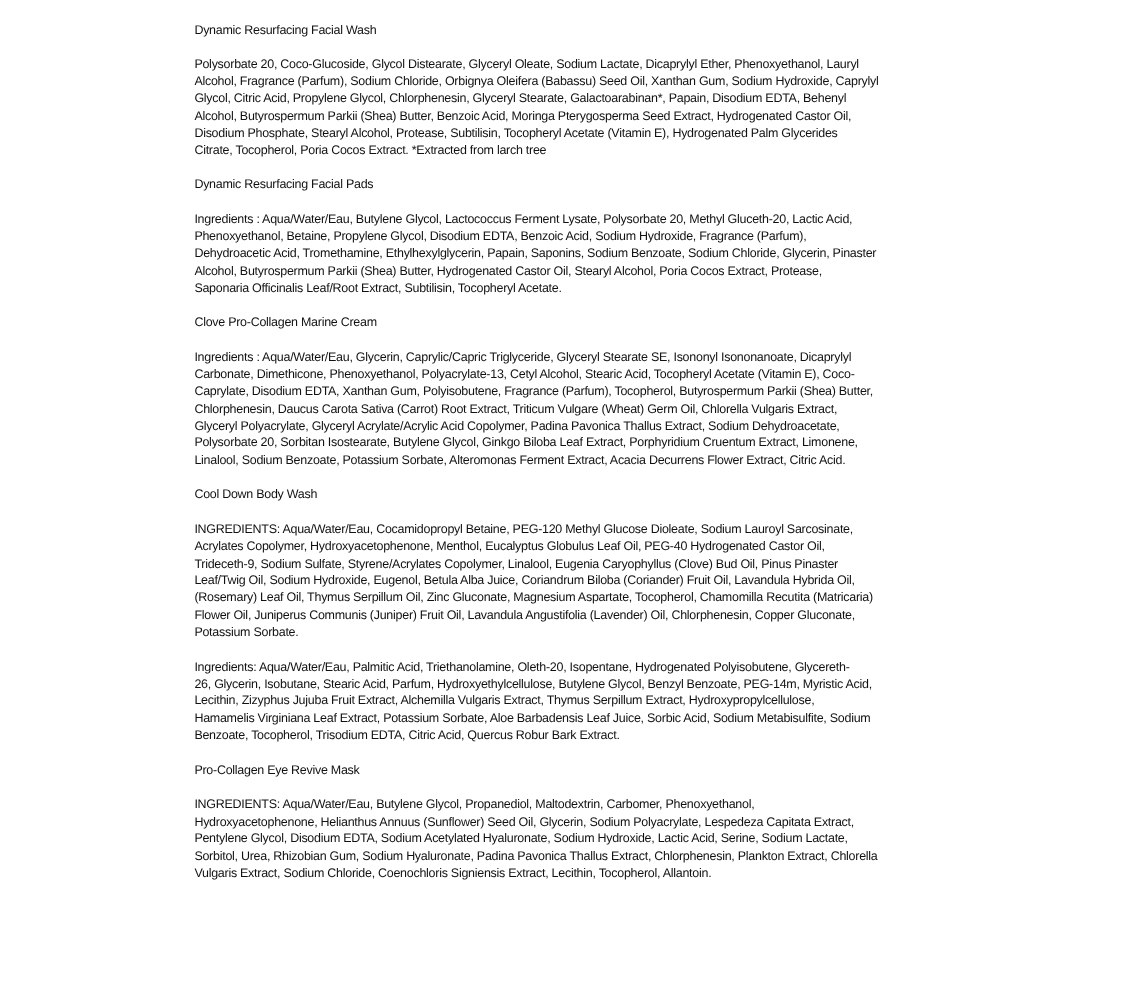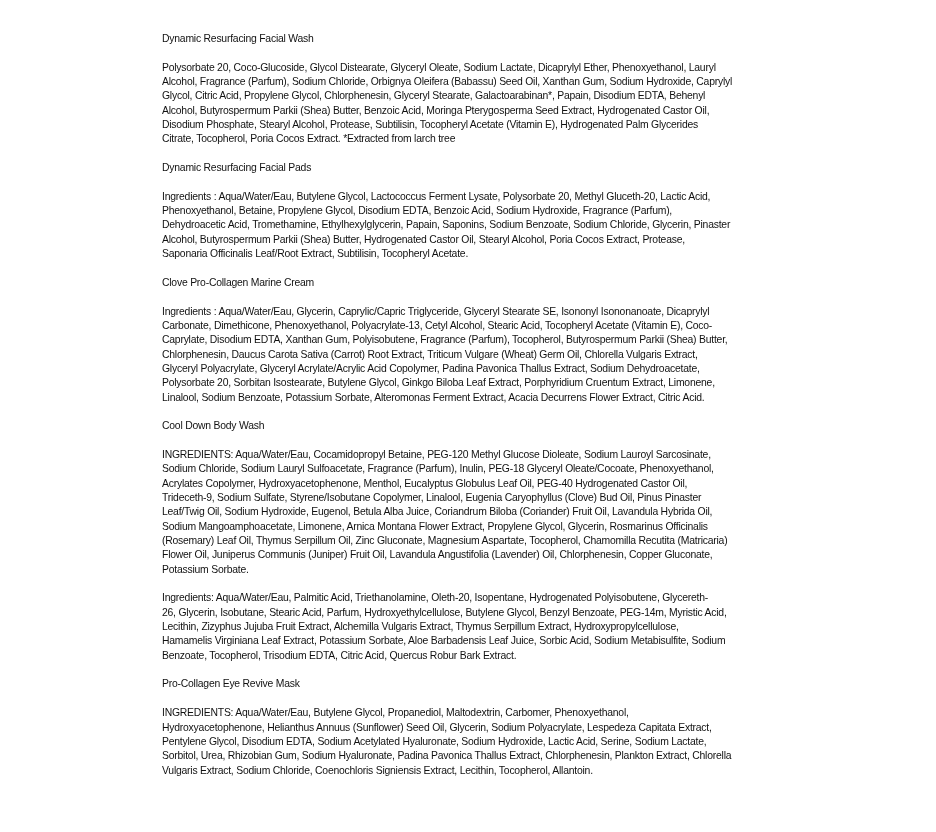--- a/index.html
+++ b/index.html
@@ -1,21 +1,21 @@
 <!DOCTYPE html>
 <html><head>
 <meta charset="utf-8">
 <style>
   html, body { margin: 0; padding: 0; background: #ffffff; }
   body {
     width: 936px; height: 832px; overflow: hidden; position: relative;
     font-family: "Liberation Sans", sans-serif;
     color: #111111;
   }
-  .page { position: absolute; left: 162px; top: 32px; width: 620px; }
+  .page { position: absolute; left: 162px; top: 19px; width: 620px; }
   .title, .line {
     font-size: 10.4px; line-height: 14.35px; height: 14.35px;
     white-space: nowrap; letter-spacing: -0.22px;
   }
   .title { margin-bottom: 14.35px; }
   .block { margin-bottom: 14.35px; }
 </style>
 </head>
 <body>
 
@@ -54,25 +54,23 @@
       <div class="line">Glyceryl Polyacrylate, Glyceryl Acrylate/Acrylic Acid Copolymer, Padina Pavonica Thallus Extract, Sodium Dehydroacetate,</div>
       <div class="line">Polysorbate 20, Sorbitan Isostearate, Butylene Glycol, Ginkgo Biloba Leaf Extract, Porphyridium Cruentum Extract, Limonene,</div>
       <div class="line">Linalool, Sodium Benzoate, Potassium Sorbate, Alteromonas Ferment Extract, Acacia Decurrens Flower Extract, Citric Acid.</div>
     </div>
   </section>
 
   <section>
     <div class="title">Cool Down Body Wash</div>
     <div class="block">
       <div class="line">INGREDIENTS: Aqua/Water/Eau, Cocamidopropyl Betaine, PEG-120 Methyl Glucose Dioleate, Sodium Lauroyl Sarcosinate,</div>
-      <div class="line">Sodium Chloride, Sodium Lauryl Sulfoacetate, Fragrance (Parfum), Inulin, PEG-18 Glyceryl Oleate/Cocoate, Phenoxyethanol,</div>
       <div class="line">Acrylates Copolymer, Hydroxyacetophenone, Menthol, Eucalyptus Globulus Leaf Oil, PEG-40 Hydrogenated Castor Oil,</div>
-      <div class="line">Trideceth-9, Sodium Sulfate, Styrene/Isobutane Copolymer, Linalool, Eugenia Caryophyllus (Clove) Bud Oil, Pinus Pinaster</div>
+      <div class="line">Trideceth-9, Sodium Sulfate, Styrene/Acrylates Copolymer, Linalool, Eugenia Caryophyllus (Clove) Bud Oil, Pinus Pinaster</div>
       <div class="line">Leaf/Twig Oil, Sodium Hydroxide, Eugenol, Betula Alba Juice, Coriandrum Biloba (Coriander) Fruit Oil, Lavandula Hybrida Oil,</div>
-      <div class="line">Sodium Mangoamphoacetate, Limonene, Arnica Montana Flower Extract, Propylene Glycol, Glycerin, Rosmarinus Officinalis</div>
       <div class="line">(Rosemary) Leaf Oil, Thymus Serpillum Oil, Zinc Gluconate, Magnesium Aspartate, Tocopherol, Chamomilla Recutita (Matricaria)</div>
       <div class="line">Flower Oil, Juniperus Communis (Juniper) Fruit Oil, Lavandula Angustifolia (Lavender) Oil, Chlorphenesin, Copper Gluconate,</div>
       <div class="line">Potassium Sorbate.</div>
     </div>
   </section>
 
   <section>
     <div class="block">
       <div class="line">Ingredients: Aqua/Water/Eau, Palmitic Acid, Triethanolamine, Oleth-20, Isopentane, Hydrogenated Polyisobutene, Glycereth-</div>
       <div class="line">26, Glycerin, Isobutane, Stearic Acid, Parfum, Hydroxyethylcellulose, Butylene Glycol, Benzyl Benzoate, PEG-14m, Myristic Acid,</div>

